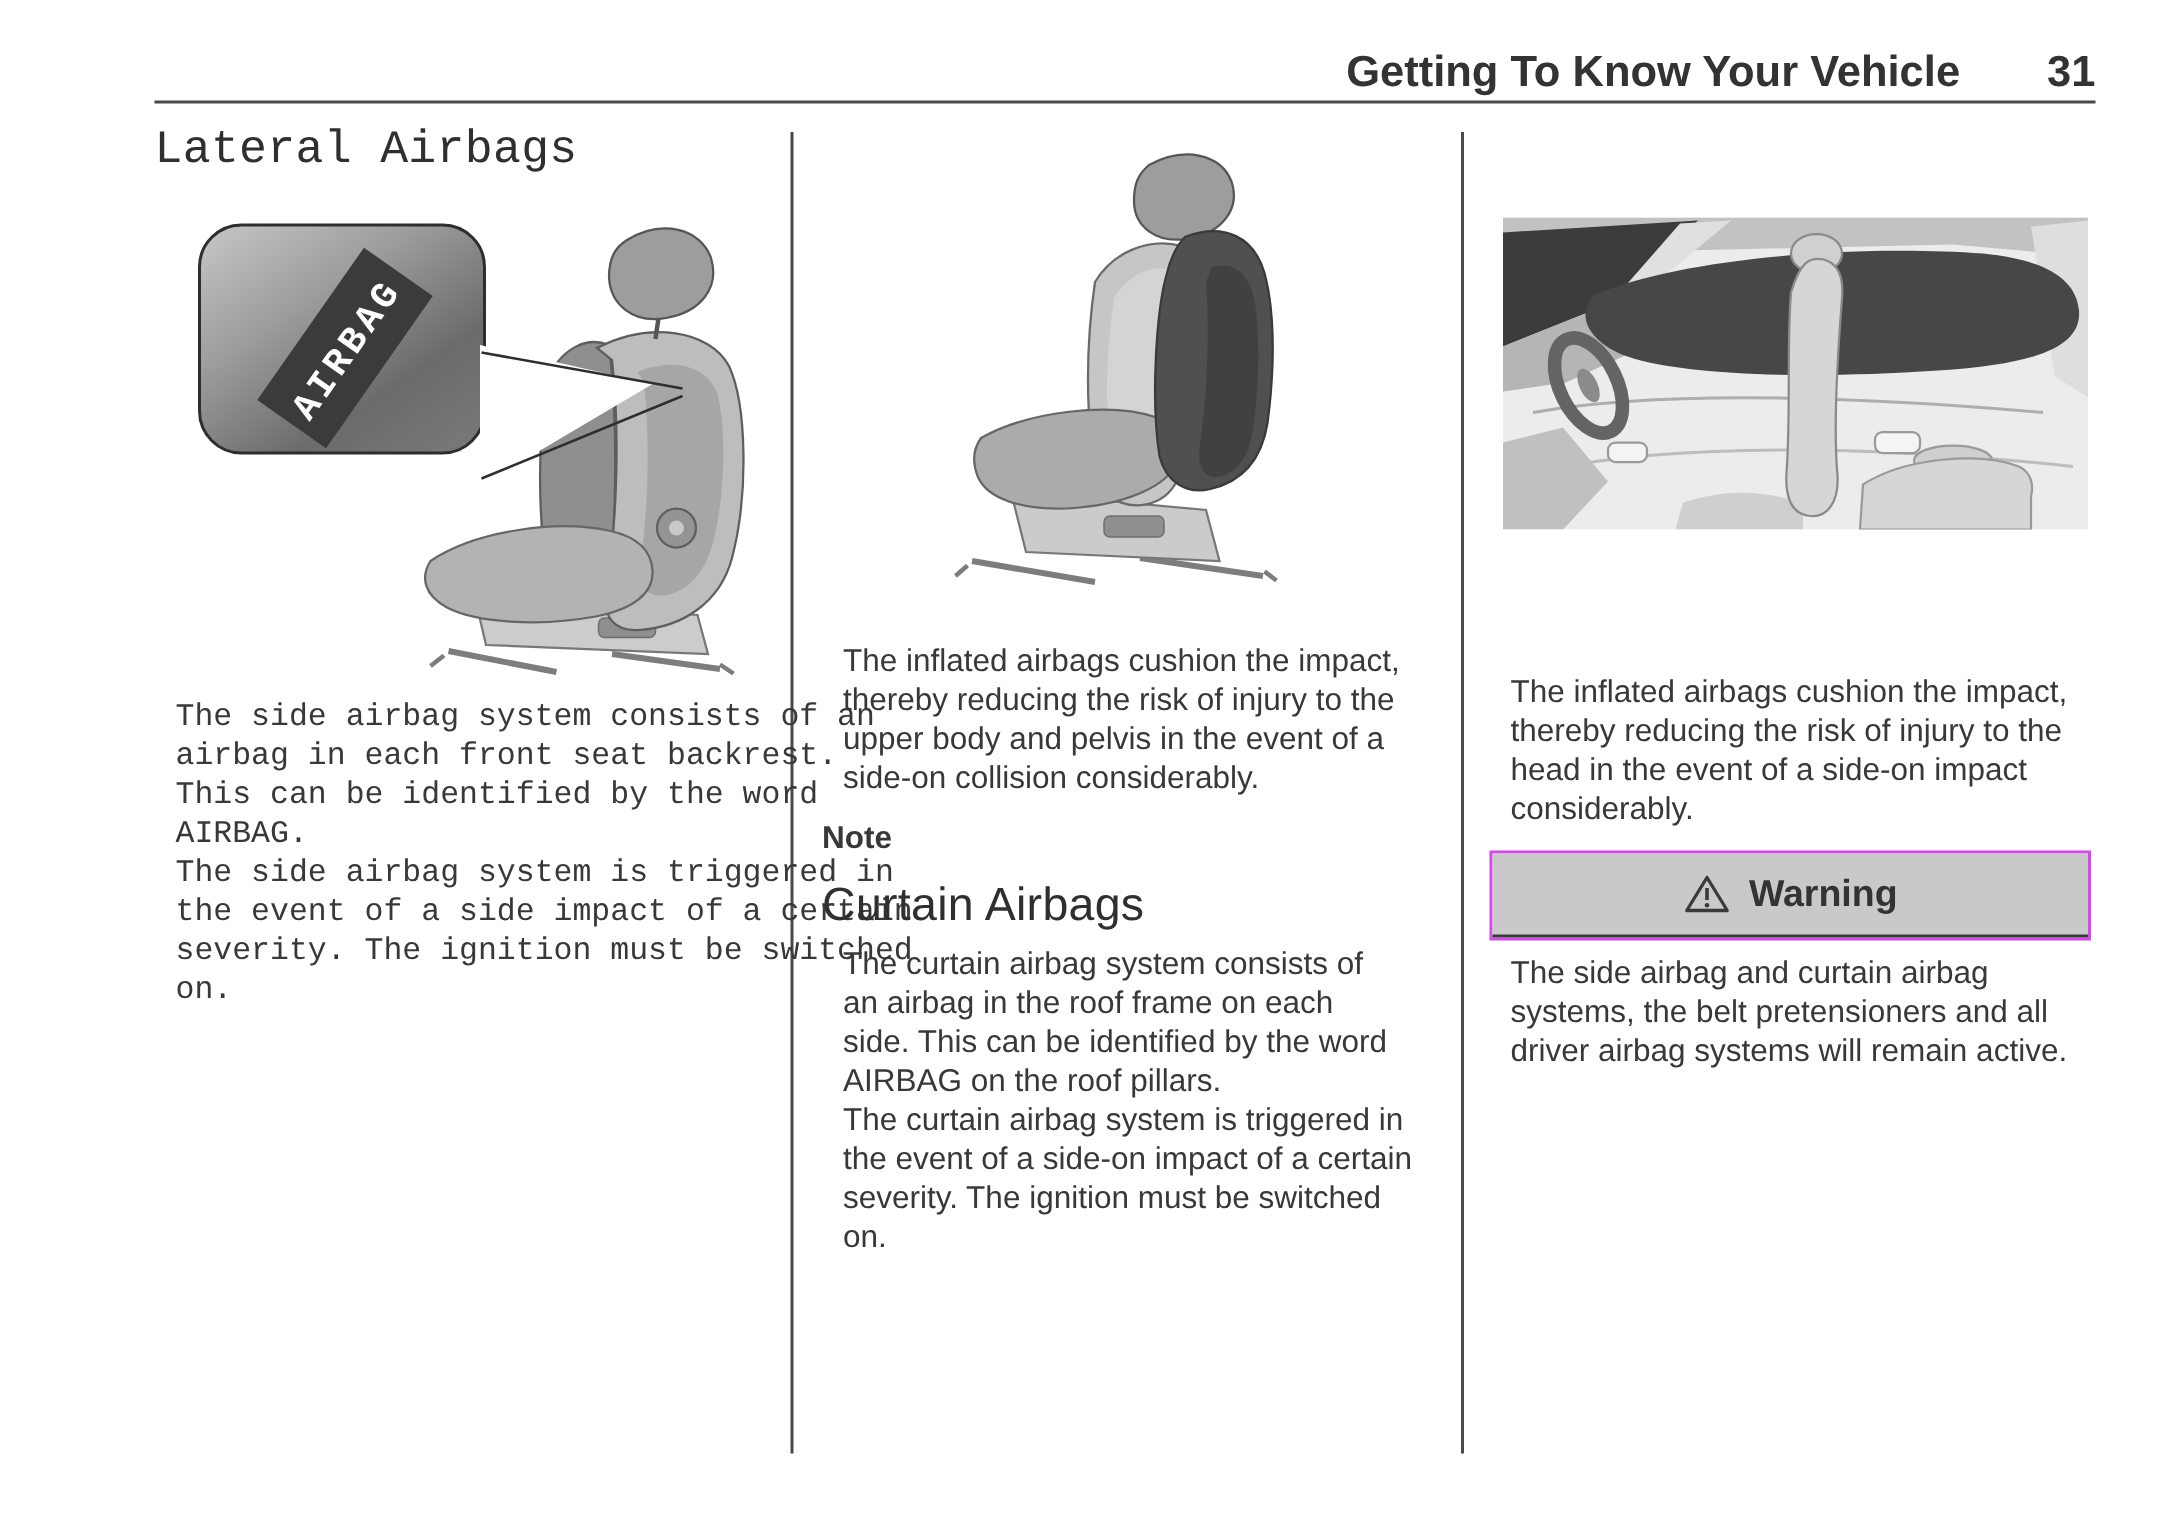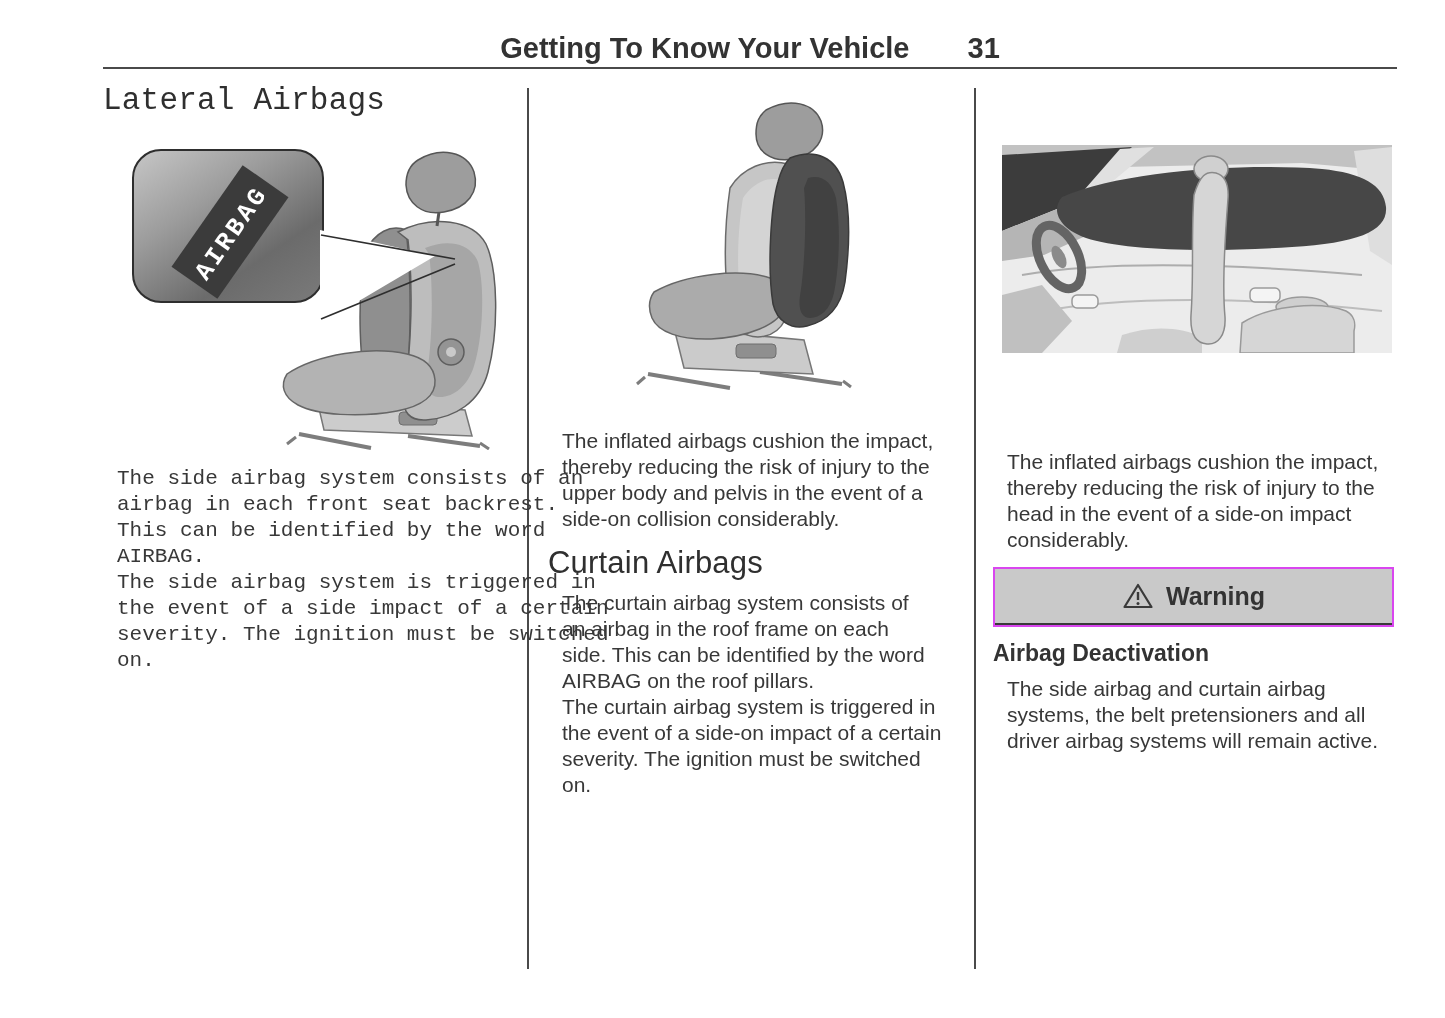--- a/index.html
+++ b/index.html
@@ -6,21 +6,21 @@
   body {
     width: 1445px; height: 1018px;
     background: #ffffff;
     font-family: "Liberation Sans", sans-serif;
     color: #383838;
     position: relative;
     overflow: hidden;
   }
   .chapter-header {
     position: absolute; left: 103px; top: 32px; width: 1294px;
-    display: flex; justify-content: center; align-items: baseline; gap: 58px;
+    display: flex; justify-content: flex-end; align-items: baseline; gap: 58px;
     font-size: 29px; font-weight: 700; color: #333333;
   }
   .header-rule {
     position: absolute; left: 103px; top: 67px; width: 1294px; height: 2px;
     background: #4a4a4a;
   }
   .col-divider {
     position: absolute; top: 88px; height: 881px; width: 2px;
     background: #4a4a4a;
   }
@@ -145,20 +145,21 @@
 
       <path d="M182,70 C208,60 228,70 235,94 C243,124 241,164 237,194 C233,219 220,233 199,238 C183,242 169,233 165,216 C159,178 163,118 170,94 C173,82 177,75 182,70 Z" fill="#505050" stroke="#3a3a3a" stroke-width="1.5"></path>
       <path d="M200,90 C214,86 224,94 228,110 C233,140 231,180 226,205 C222,222 212,230 202,230 C194,230 190,222 192,208 C198,170 198,120 196,100 Z" fill="#414141"></path>
     </g>
   </svg>
 
   <p class="body-text para1">The inflated airbags cushion the impact,
 thereby reducing the risk of injury to the
 upper body and pelvis in the event of a
 side-on collision considerably.</p>
+  <p class="note-label">Note</p>
 
   <h2 class="section-heading">Curtain Airbags</h2>
   <p class="body-text para2">The curtain airbag system consists of
 an airbag in the roof frame on each
 side. This can be identified by the word
 AIRBAG on the roof pillars.
 The curtain airbag system is triggered in
 the event of a side-on impact of a certain
 severity. The ignition must be switched
 on.</p>
@@ -204,17 +205,16 @@
     <div class="warning-head">
       <svg width="32" height="28" viewBox="0 0 32 28">
         <path d="M16,3 L29.5,25 L2.5,25 Z" fill="none" stroke="#3a3a3a" stroke-width="2.2" stroke-linejoin="round"></path>
         <path d="M16,10 L16,18" stroke="#3a3a3a" stroke-width="2.4"></path>
         <circle cx="16" cy="21.5" r="1.5" fill="#3a3a3a"></circle>
       </svg>
       <span>Warning</span>
     </div>
   </div>
 
-  <h3 class="sub-heading">Airbag Deactivation</h3>
   <p class="body-text para2">The side airbag and curtain airbag
 systems, the belt pretensioners and all
 driver airbag systems will remain active.</p>
 </section>
 
 </body></html>

